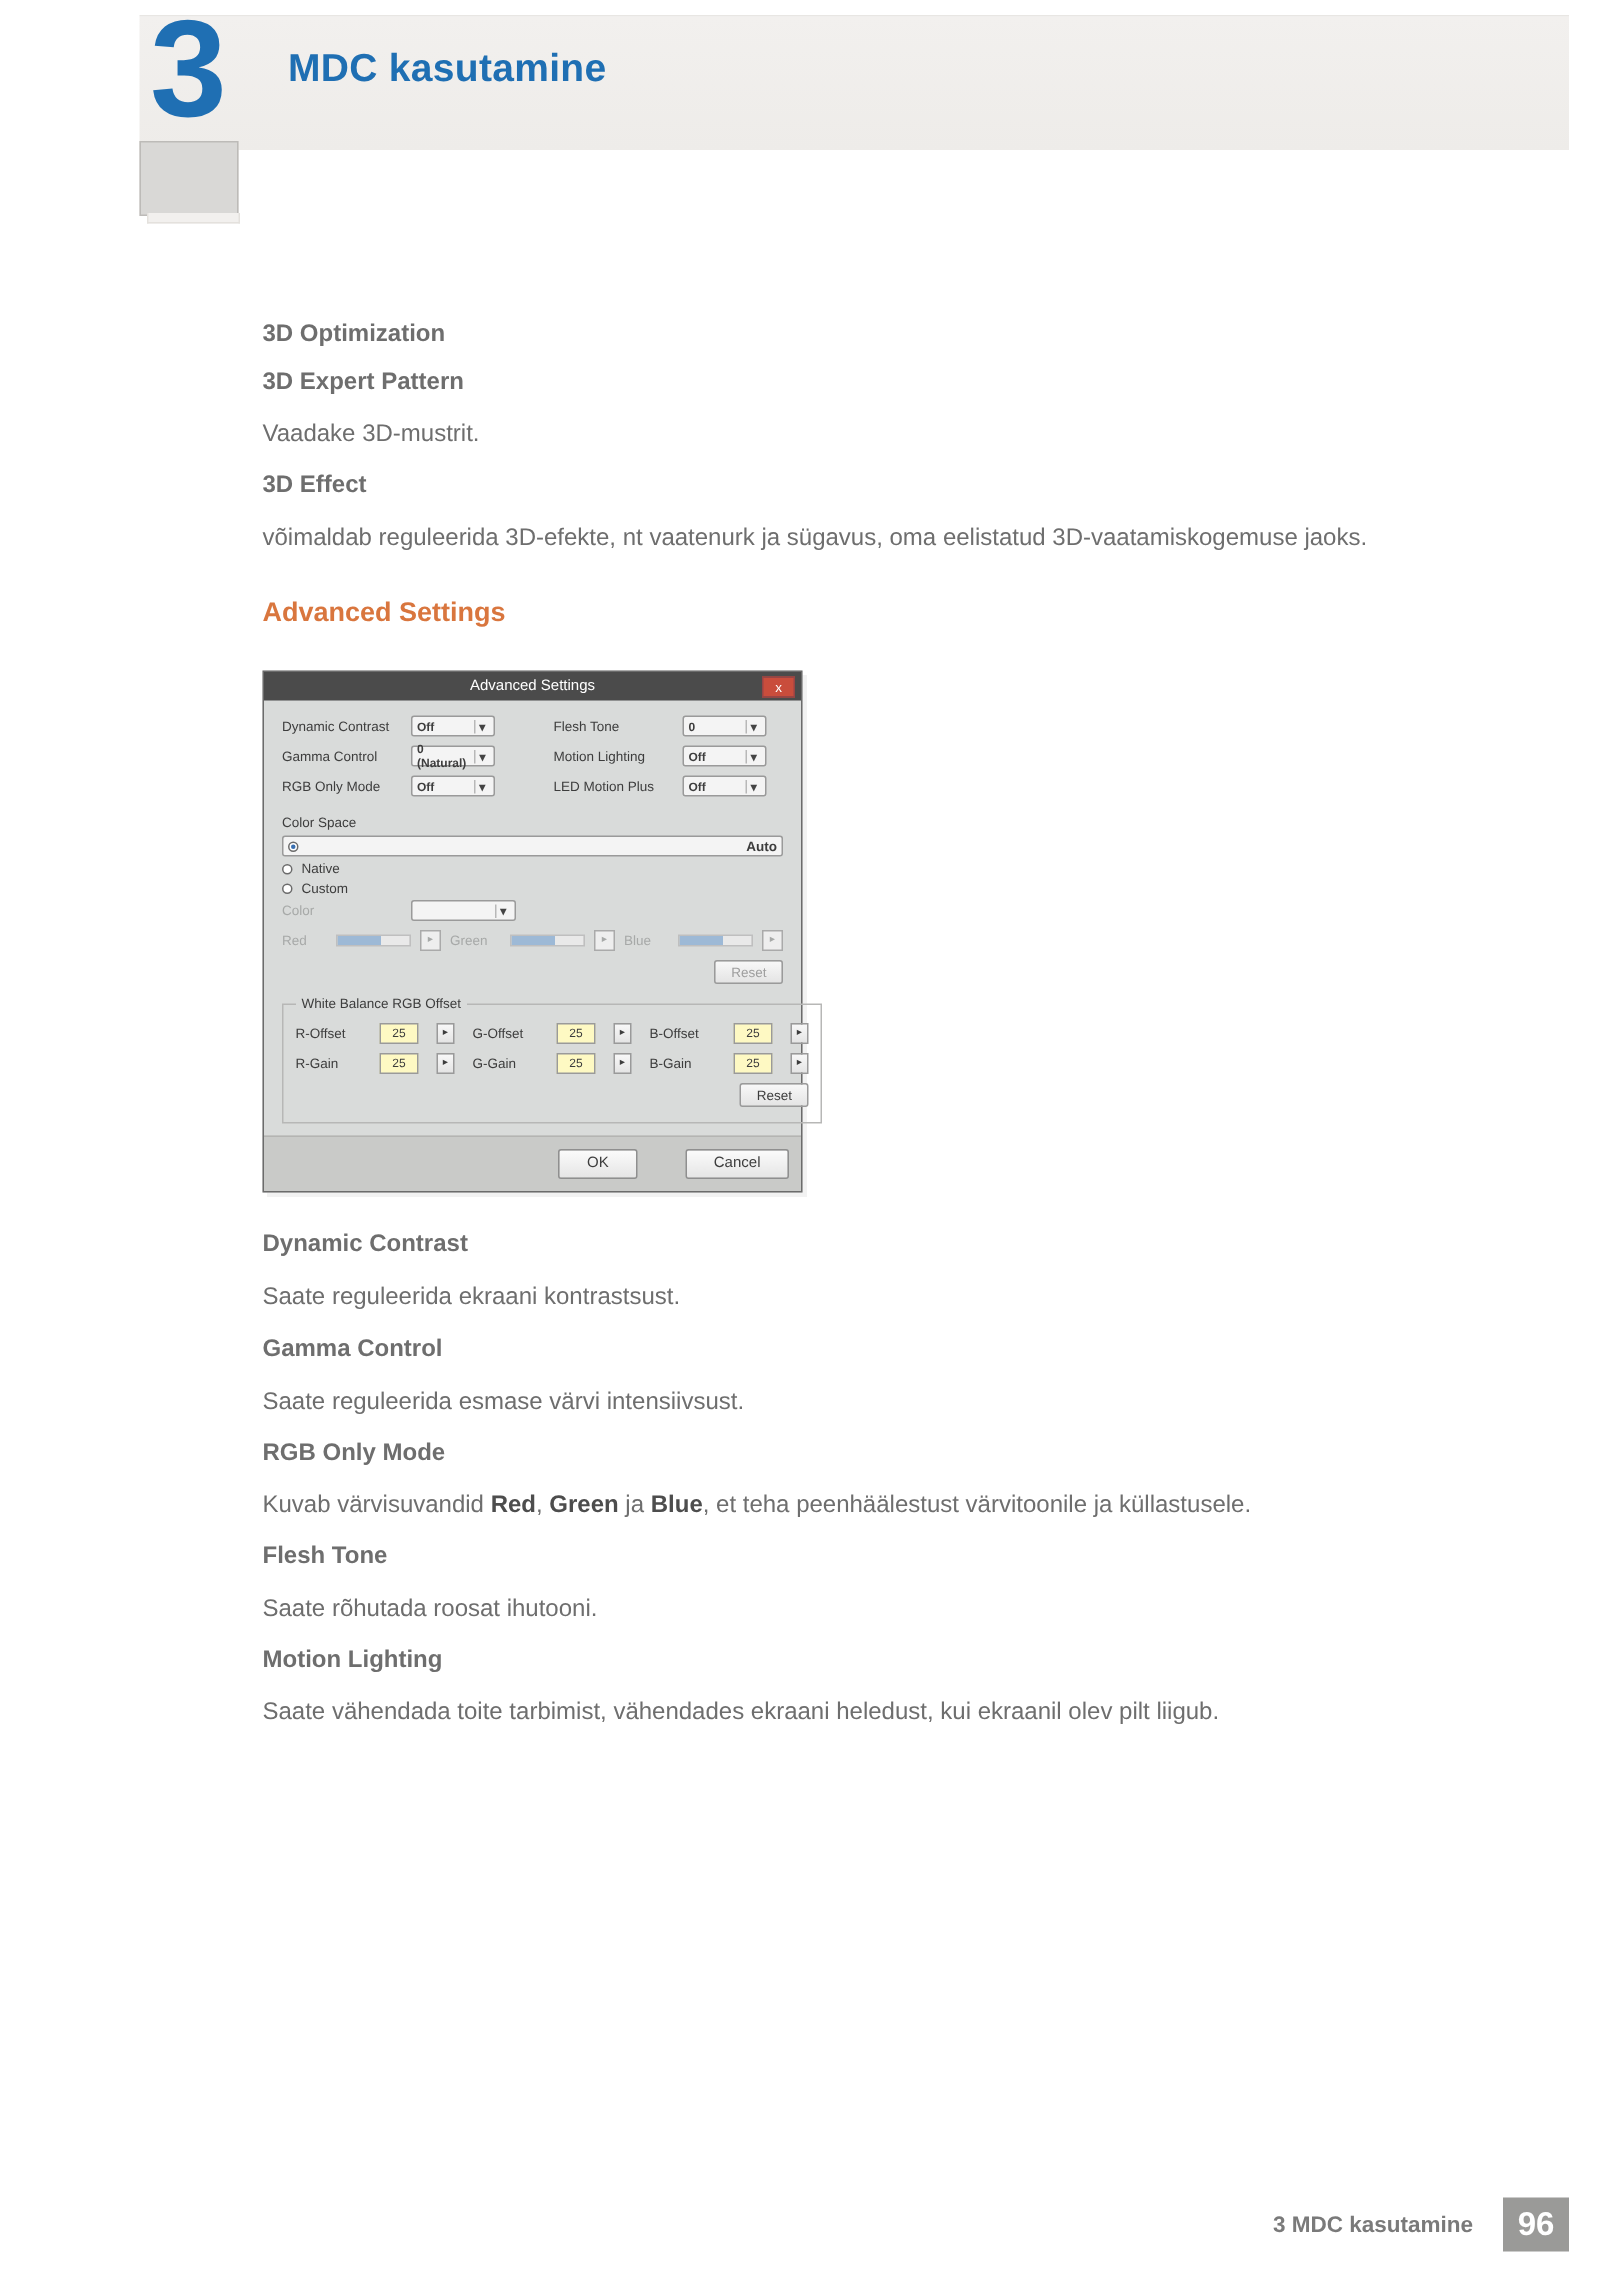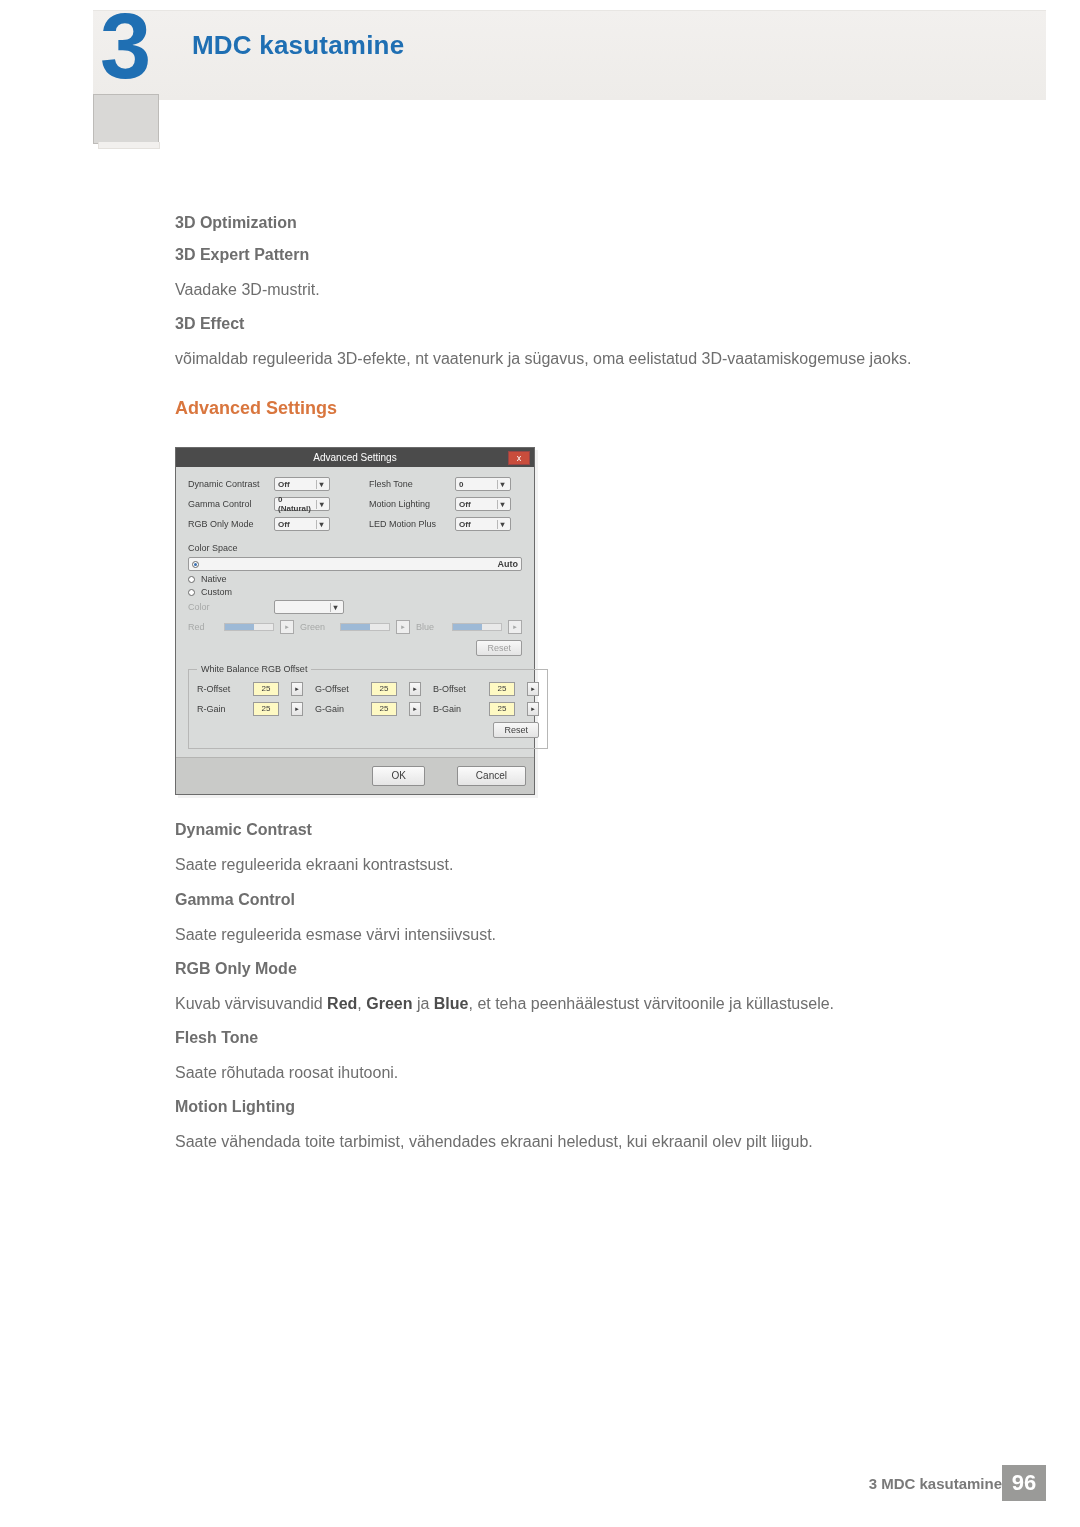--- a/index.html
+++ b/index.html
@@ -74,21 +74,21 @@
   .stepbtn { width:12px; height:14px; background:linear-gradient(#f8f8f8,#e4e4e4); border:1px solid #9a9a9a;
              font-size:7px; text-align:center; line-height:12px;}
   .wb-reset { display:flex; justify-content:flex-end; margin-top:4px; }
 
   .dlg-foot { background:#c9cac8; padding:8px; display:flex; justify-content:flex-end; gap:8px;
               border-top:1px solid #b4b4b2;}
   .dlg-btn { height:20px; padding:0 18px; background:linear-gradient(#fbfbfb,#e5e5e5);
              border:1px solid #8f8f8f; border-radius:2px; font-size:10px; line-height:18px;margin-left:24px;}
 
   
-  .footer { position:absolute; right:34px; bottom:26px; display:flex; align-items:center; gap:0;}
+  .footer { position:absolute; right:34px; bottom:26px; display:flex; align-items:center; gap:20px;}
   .foot-text { font-size:15px; font-weight:700; color:#7a7a7a; }
   .page-box { width:44px; height:36px; background:#9a9a98; color:#fff; font-size:22px; font-weight:700;
               display:flex; align-items:center; justify-content:center; }
 </style>
 </head>
 <body>
 
 <div class="page">
   <div class="top-band"></div>
   <div class="chapter-num">3</div>

